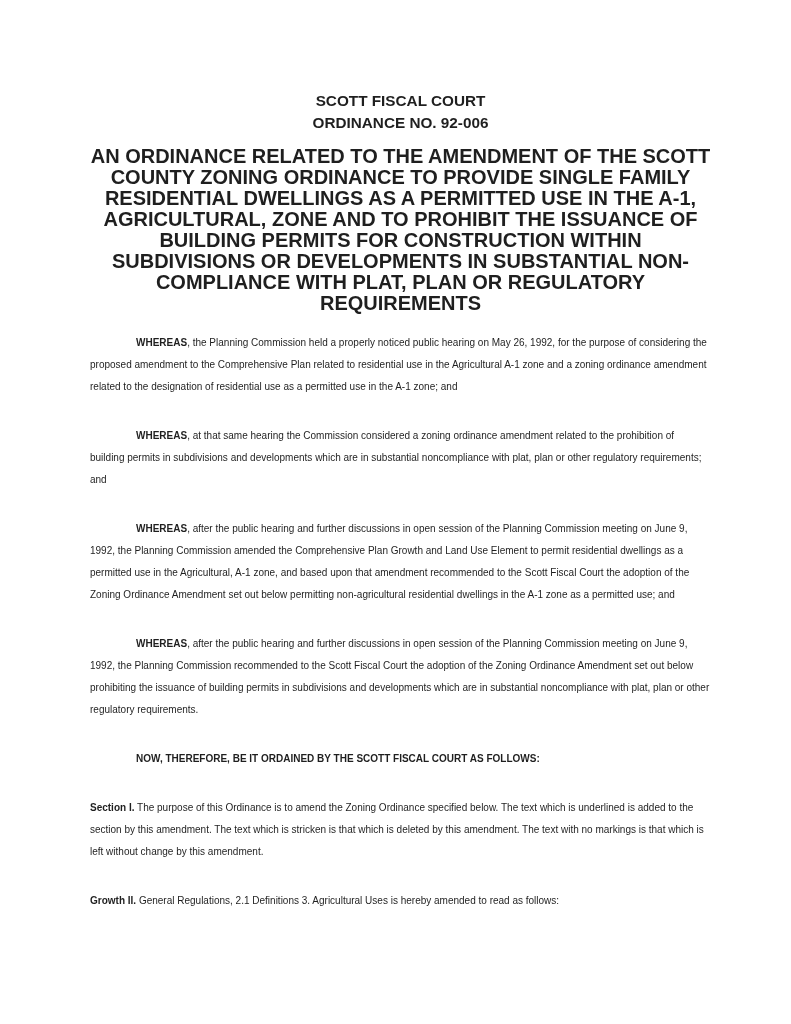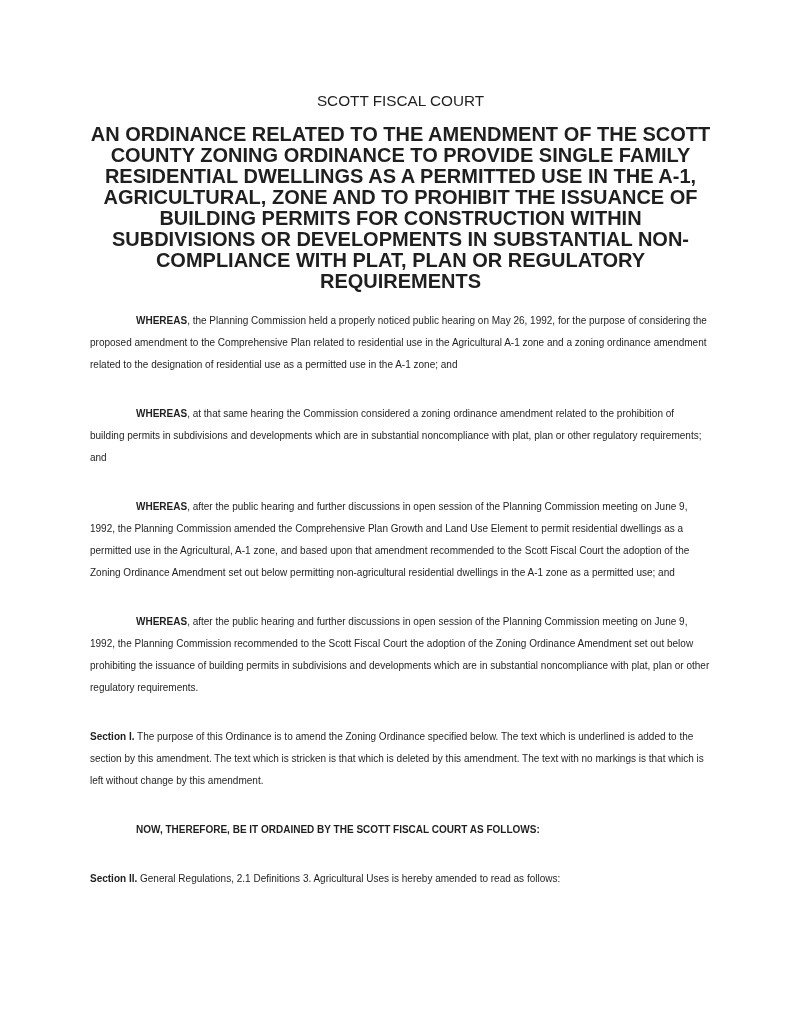--- a/index.html
+++ b/index.html
@@ -12,21 +12,21 @@
     overflow: hidden;
   }
   .page {
     width: 791px;
     height: 1024px;
     padding: 90px 80px 0 90px;
     background: #ffffff;
   }
   .title-block {
     text-align: center;
-    font-weight: normal;
+    font-weight: bold;
     font-size: 15.3px;
     line-height: 22px;
   }
   .heading {
     text-align: center;
     font-weight: bold;
     font-size: 20px;
     line-height: 21px;
     margin-top: 12px;
   }
@@ -41,31 +41,32 @@
   .lead { font-weight: bold; }
   .bold-para { font-weight: bold; }
 </style>
 </head>
 <body>
 
 <div class="page">
 
   <div class="title-block">
     <p>SCOTT FISCAL COURT</p>
+    <p>ORDINANCE NO. 92-006</p>
   </div>
 
   <p class="heading">AN ORDINANCE RELATED TO THE AMENDMENT OF THE SCOTT COUNTY ZONING ORDINANCE TO PROVIDE SINGLE FAMILY RESIDENTIAL DWELLINGS AS A PERMITTED USE IN THE A-1, AGRICULTURAL, ZONE AND TO PROHIBIT THE ISSUANCE OF BUILDING PERMITS FOR CONSTRUCTION WITHIN SUBDIVISIONS OR DEVELOPMENTS IN SUBSTANTIAL NON-COMPLIANCE WITH PLAT, PLAN OR REGULATORY REQUIREMENTS</p>
 
   <p class="body indent first"><span class="lead">WHEREAS</span><span>, the Planning Commission held a properly noticed public hearing on May 26, 1992, for the purpose of considering the proposed amendment to the Comprehensive Plan related to residential use in the Agricultural A-1 zone and a zoning ordinance amendment related to the designation of residential use as a permitted use in the A-1 zone; and</span></p>
 
   <p class="body indent"><span class="lead">WHEREAS</span><span>, at that same hearing the Commission considered a zoning ordinance amendment related to the prohibition of building permits in subdivisions and developments which are in substantial noncompliance with plat, plan or other regulatory requirements; and</span></p>
 
   <p class="body indent"><span class="lead">WHEREAS</span><span>, after the public hearing and further discussions in open session of the Planning Commission meeting on June 9, 1992, the Planning Commission amended the Comprehensive Plan Growth and Land Use Element to permit residential dwellings as a permitted use in the Agricultural, A-1 zone, and based upon that amendment recommended to the Scott Fiscal Court the adoption of the Zoning Ordinance Amendment set out below permitting non-agricultural residential dwellings in the A-1 zone as a permitted use; and</span></p>
 
   <p class="body indent"><span class="lead">WHEREAS</span><span>, after the public hearing and further discussions in open session of the Planning Commission meeting on June 9, 1992, the Planning Commission recommended to the Scott Fiscal Court the adoption of the Zoning Ordinance Amendment set out below prohibiting the issuance of building permits in subdivisions and developments which are in substantial noncompliance with plat, plan or other regulatory requirements.</span></p>
 
+  <p class="body indent bold-para">NOW, THEREFORE, BE IT ORDAINED BY THE SCOTT FISCAL COURT AS FOLLOWS:</p>
+
   <p class="body"><span class="lead">Section I.</span><span> The purpose of this Ordinance is to amend the Zoning Ordinance specified below. The text which is underlined is added to the section by this amendment. The text which is stricken is that which is deleted by this amendment. The text with no markings is that which is left without change by this amendment.</span></p>
 
-  <p class="body indent bold-para">NOW, THEREFORE, BE IT ORDAINED BY THE SCOTT FISCAL COURT AS FOLLOWS:</p>
-
-  <p class="body"><span class="lead">Section II.</span><span> General Regulations, 2.1 Definitions 3. Agricultural Uses is hereby amended to read as follows:</span></p>
+  <p class="body"><span class="lead">Growth II.</span><span> General Regulations, 2.1 Definitions 3. Agricultural Uses is hereby amended to read as follows:</span></p>
 
 </div>
 
 </body></html>

